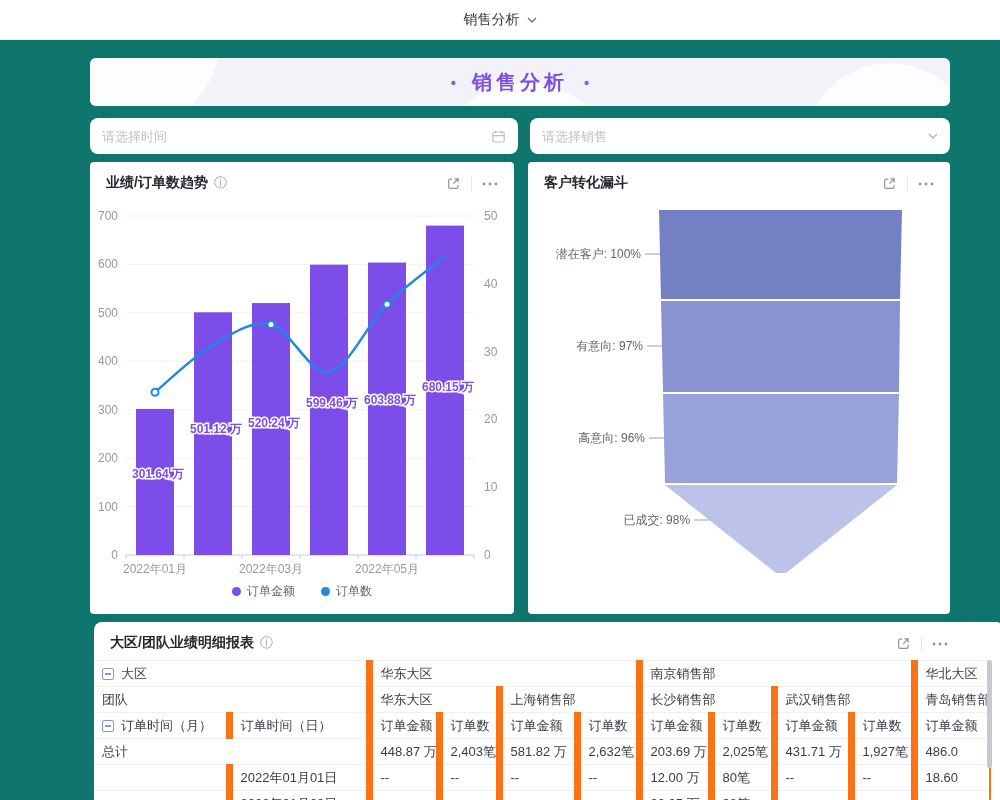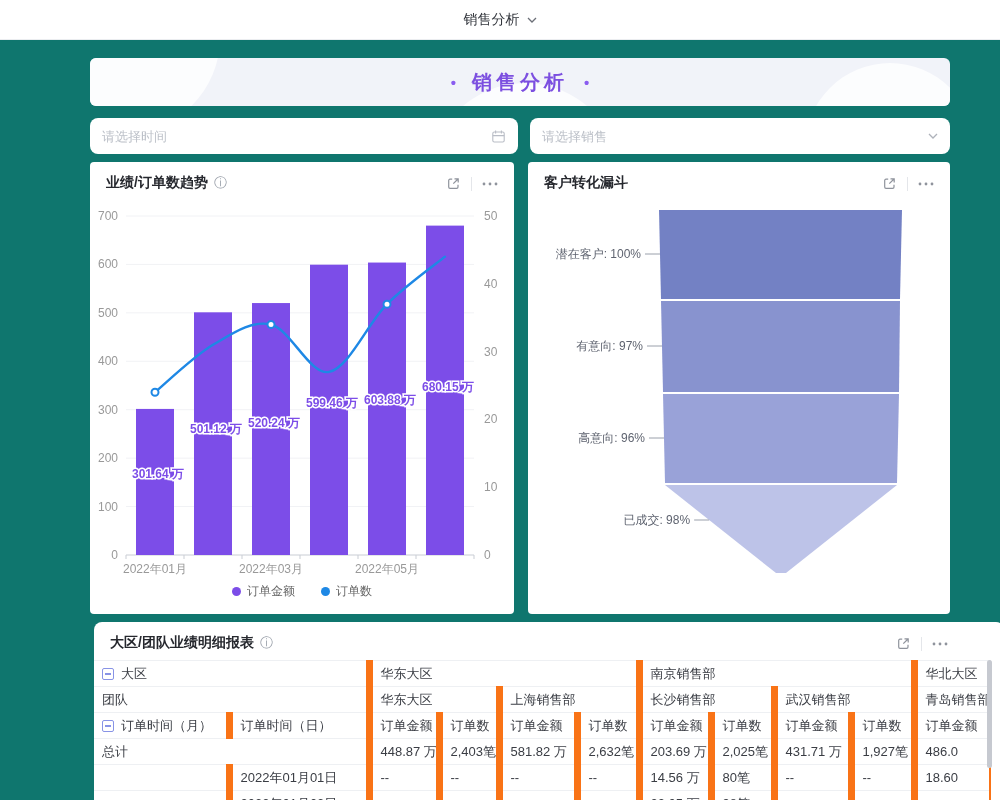--- a/index.html
+++ b/index.html
@@ -285,21 +285,21 @@
               <td>1,927笔</td>
               <td>486.0</td>
             </tr>
             <tr>
               <td></td>
               <td>2022年01月01日</td>
               <td>--</td>
               <td>--</td>
               <td>--</td>
               <td>--</td>
-              <td>14.56 万</td>
+              <td>12.00 万</td>
               <td>80笔</td>
               <td>--</td>
               <td>--</td>
               <td>18.60</td>
             </tr>
             <tr>
               <td></td>
               <td>2022年01月02日</td>
               <td>--</td>
               <td>--</td>

